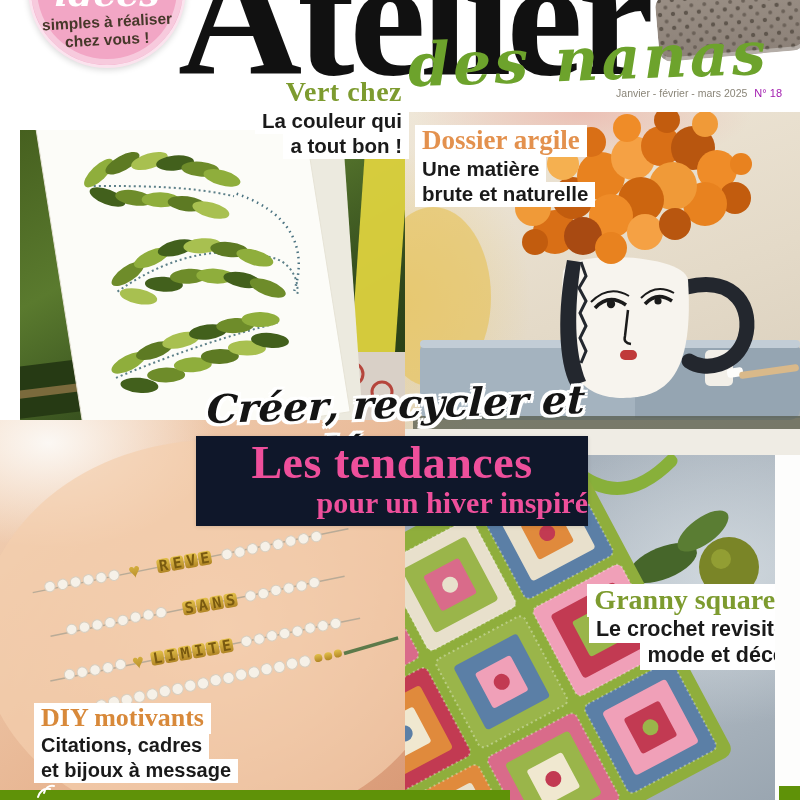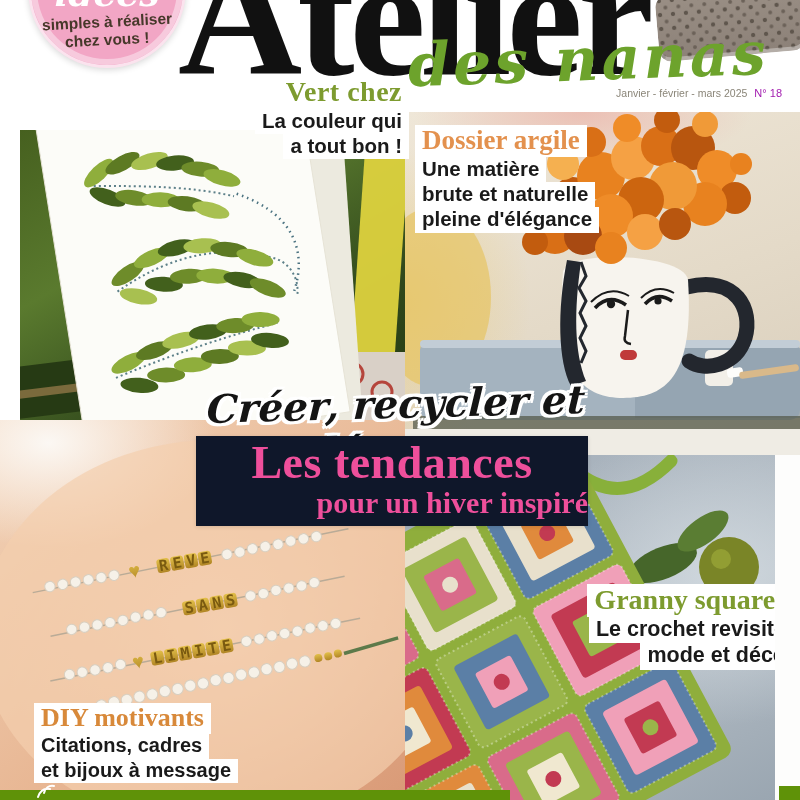--- a/index.html
+++ b/index.html
@@ -430,21 +430,20 @@
   <div id="blk-vert" class="chipblock">
     <span class="chip serif-title t">Vert chez</span><br>
     <span class="chip sans-sub l">La couleur qui</span><br>
     <span class="chip sans-sub l">a tout bon !</span>
   </div>
 
   <div id="blk-argile" class="chipblock">
     <span class="chip serif-title t">Dossier argile</span><br>
     <span class="chip sans-sub l">Une matière</span><br>
     <span class="chip sans-sub l">brute et naturelle</span><br>
-    <span class="chip sans-sub l">pleine d'élégance</span>
   </div>
 
   <div id="banner-script" class="abs">Créer, recycler et décorer</div>
   <div id="banner-box" class="abs">
     <div class="headline">Les tendances</div>
     <div class="subline">pour un hiver inspiré</div>
   </div>
 
   <div id="blk-granny" class="chipblock">
     <span class="chip serif-title t">Granny squares</span><br>

